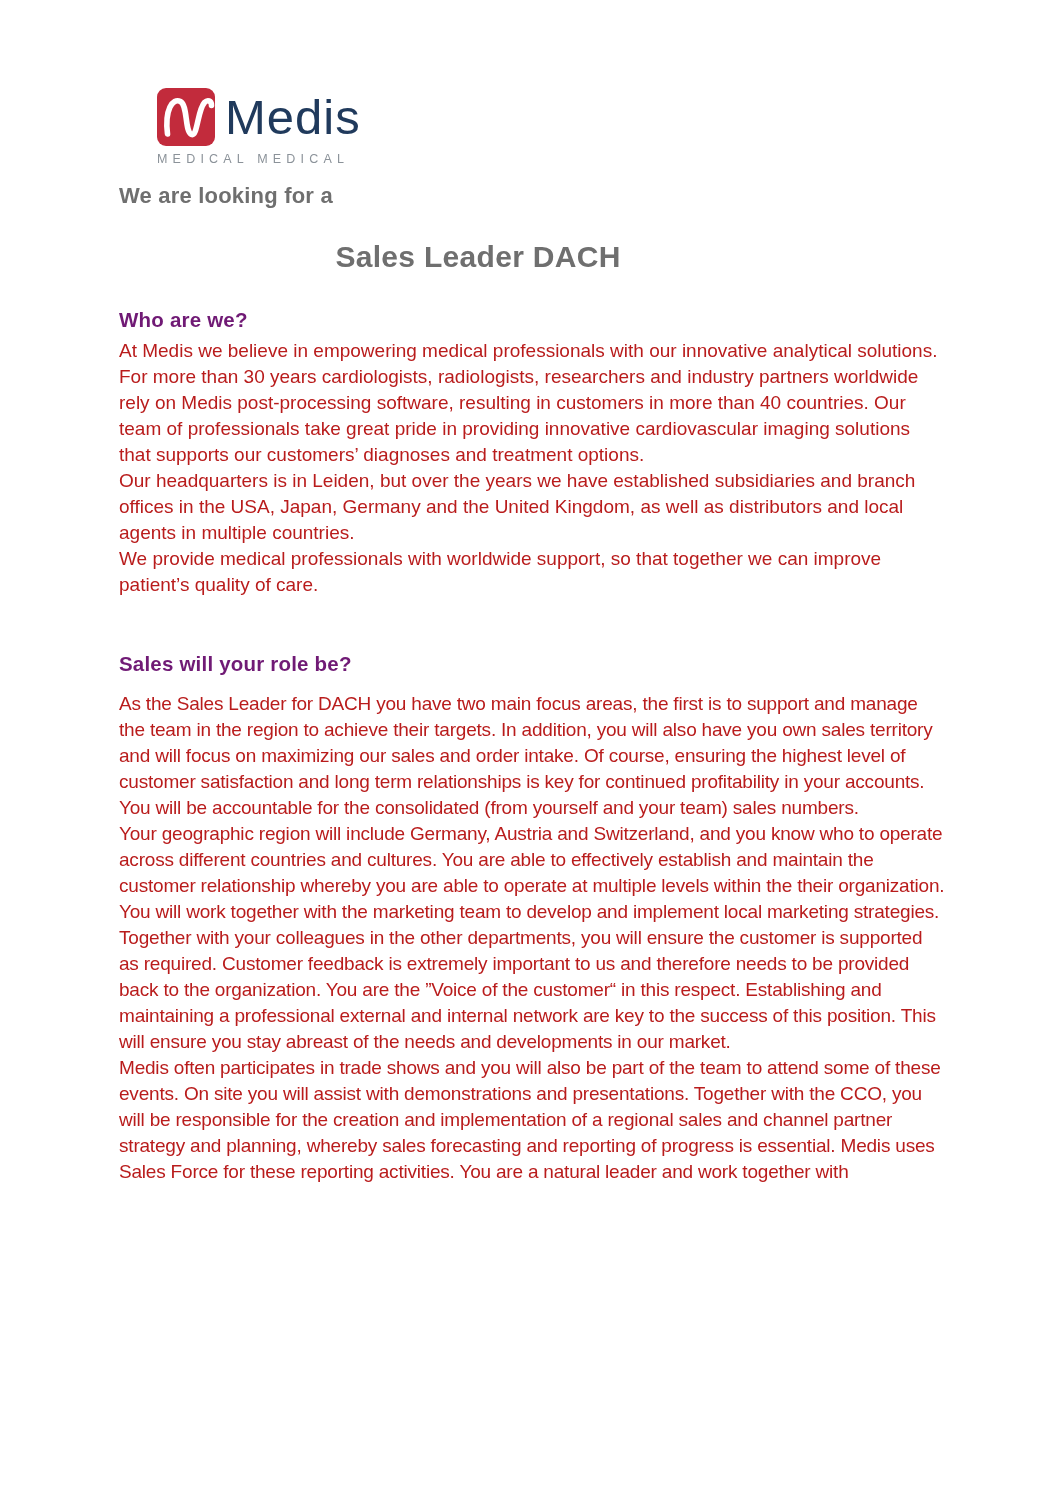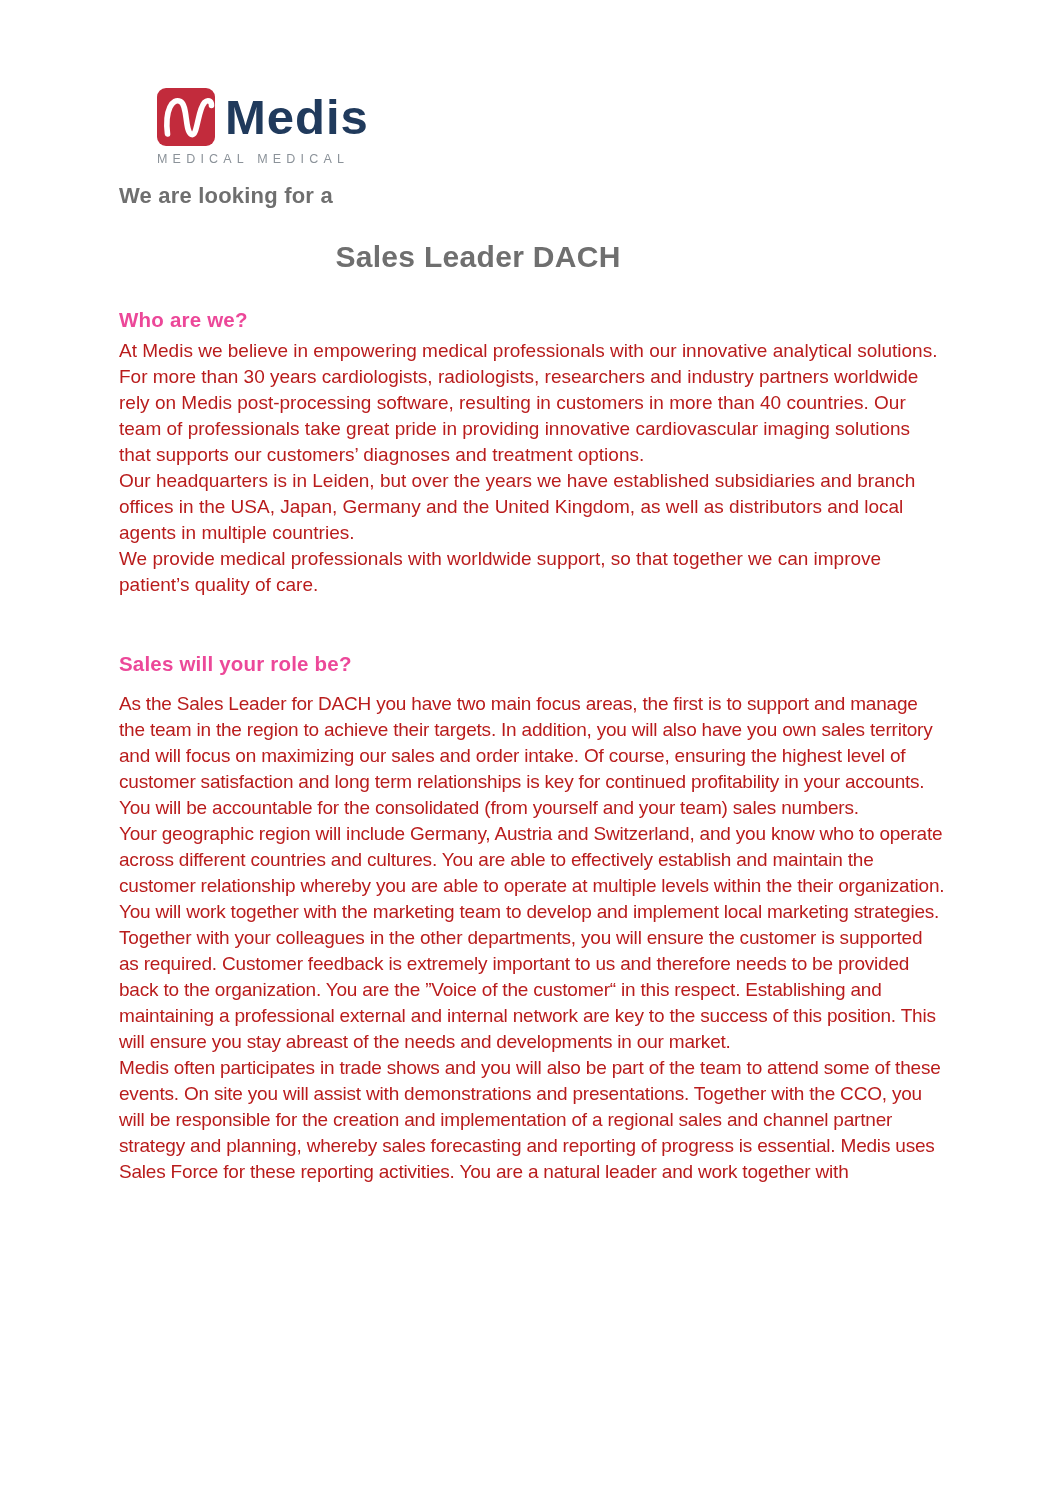--- a/index.html
+++ b/index.html
@@ -40,21 +40,21 @@
     justify-content: center;
     flex: none;
   }
   .logo-mark svg { display: block; }
   .logo-wordmark {
     font-size: 49px;
     line-height: 1;
     color: #203a5c;
     margin-left: 10px;
     letter-spacing: 1px;
-    font-weight: bold;
+    font-weight: normal;
   }
   .logo-tagline {
     margin-top: 6px;
     font-size: 12.5px;
     color: #8b9299;
     letter-spacing: 5.2px;
     white-space: nowrap;
   }
 
   
@@ -86,21 +86,21 @@
     position: absolute;
     left: 119px;
     width: 826px;
   }
   .section-who { top: 308px; }
   .section-role { top: 652px; }
   .section h2 {
     margin: 0 0 6px 0;
     font-size: 20.5px;
     font-weight: bold;
-    color: #ec4899;
+    color: #701a75;
     letter-spacing: 0.2px;
   }
   .section-role h2 { margin-bottom: 15px; }
   .section p {
     margin: 0;
     font-size: 19px;
     line-height: 26px;
     color: #b91c1c;
   }
   .section-role p { letter-spacing: -0.2px; }

